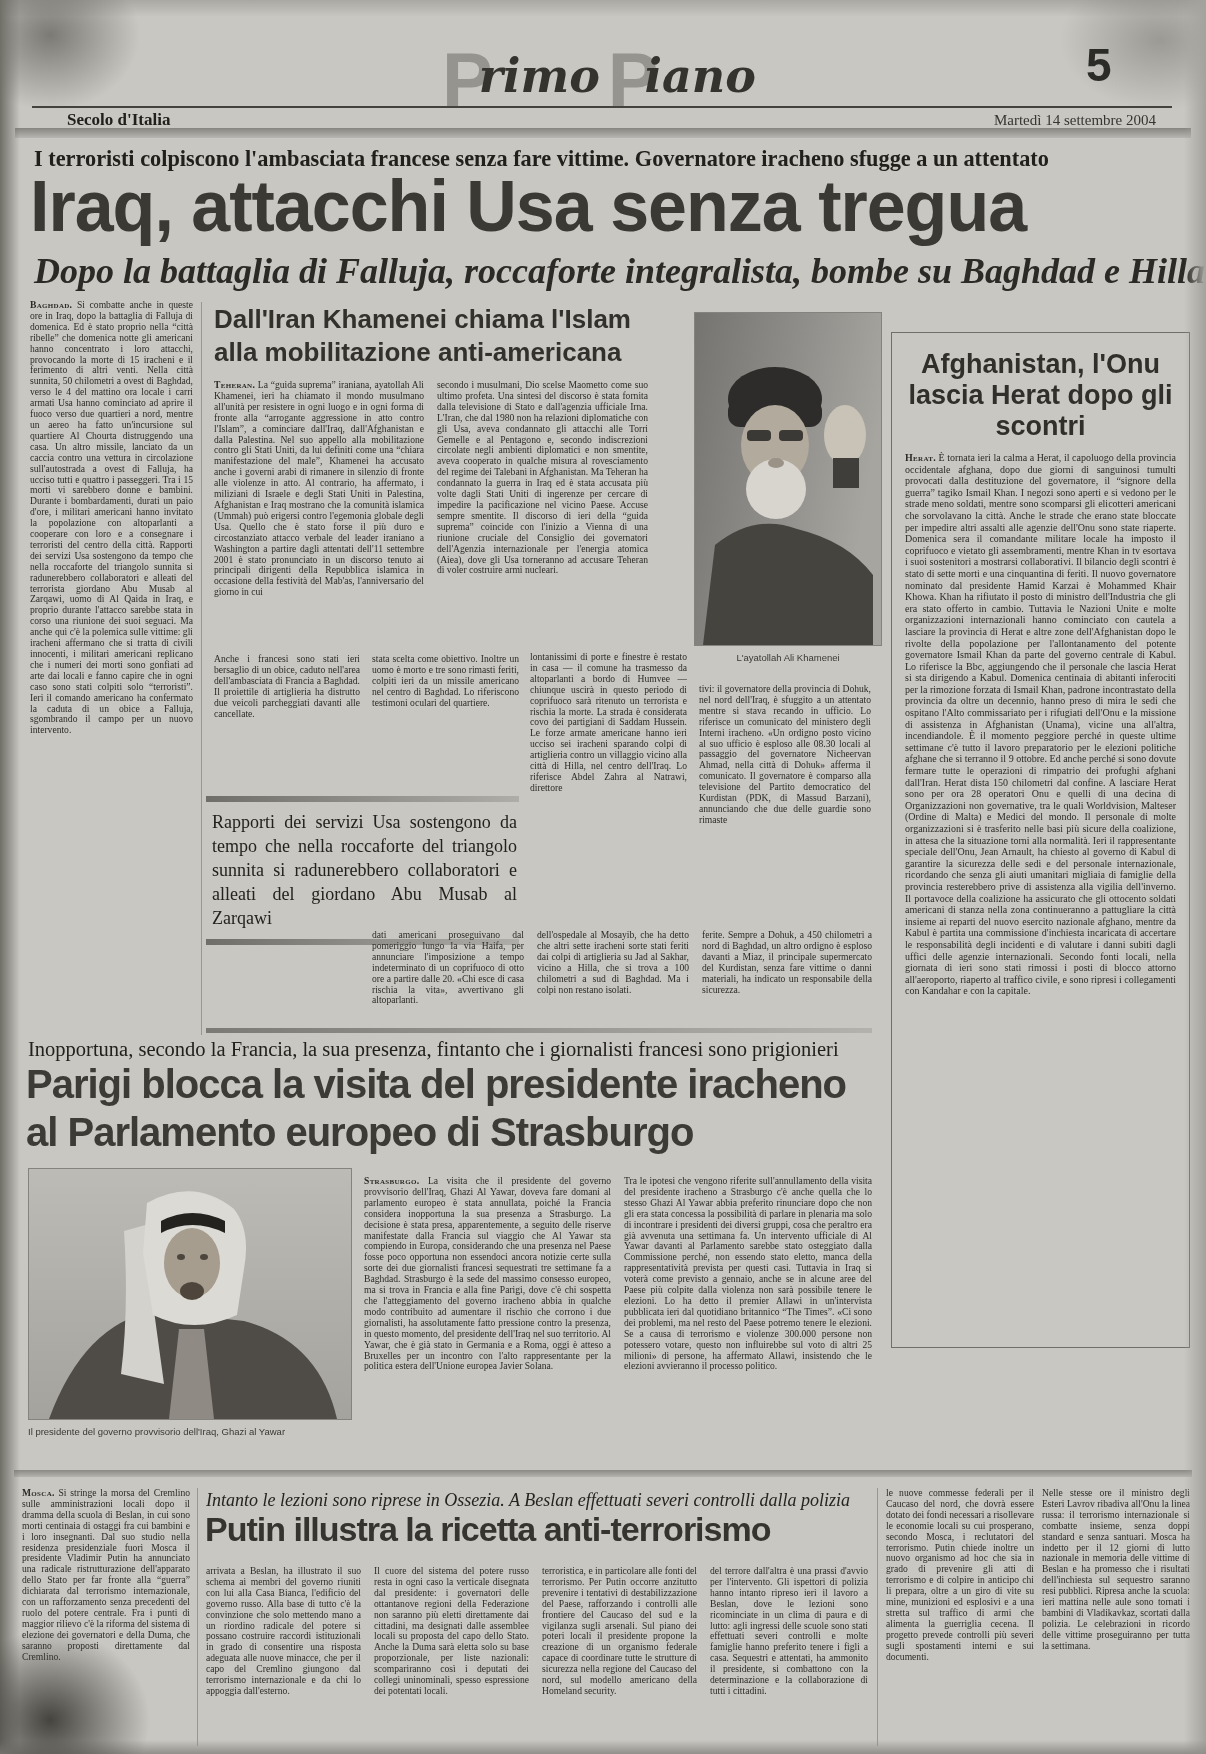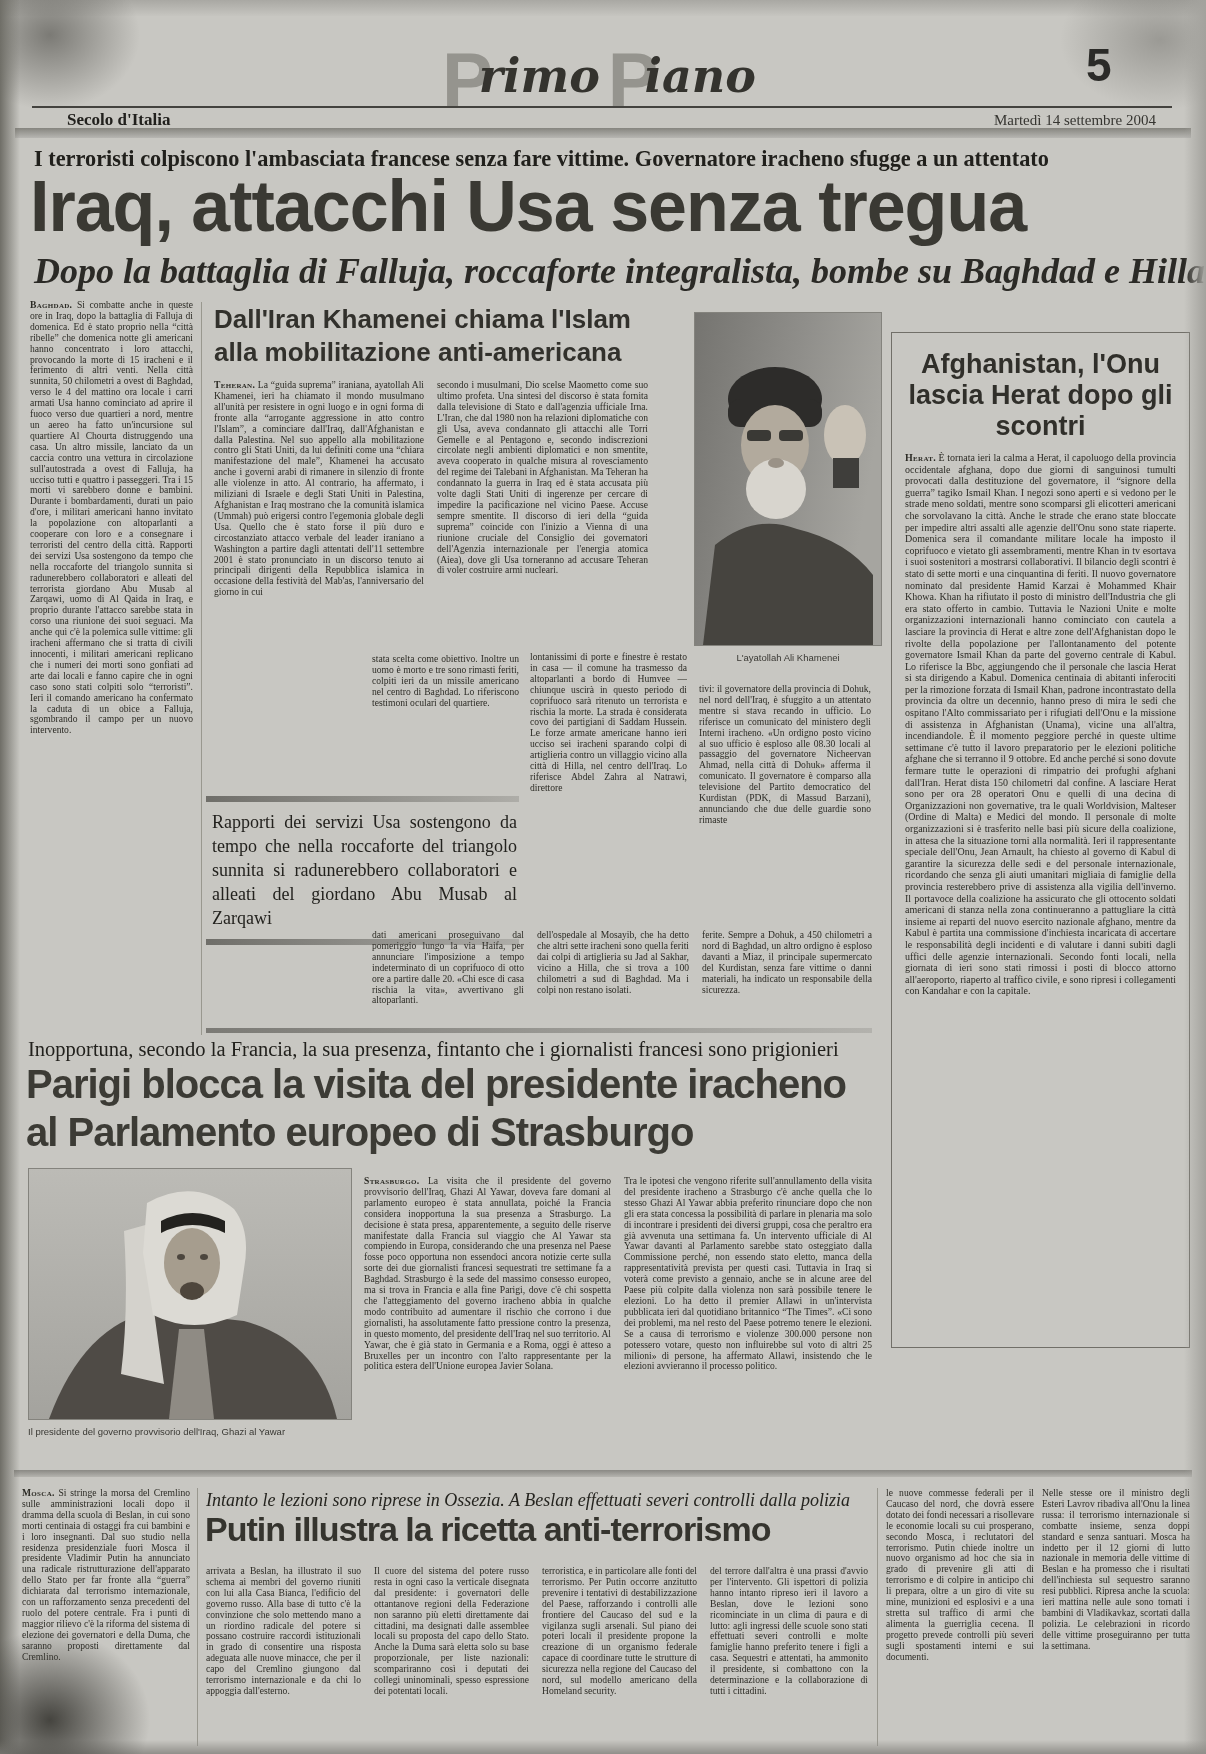--- a/index.html
+++ b/index.html
@@ -117,32 +117,33 @@
       <rect x="33" y="86" width="94" height="28" rx="12" fill="#2d2c2a"></rect>
       <ellipse cx="80" cy="132" rx="34" ry="40" fill="#b2aa9d"></ellipse>
       <rect x="52" y="117" width="24" height="11" rx="4" fill="#3a3935"></rect>
       <rect x="84" y="117" width="24" height="11" rx="4" fill="#3a3935"></rect>
       <ellipse cx="81" cy="176" rx="30" ry="30" fill="#d8d5ce"></ellipse>
       <ellipse cx="81" cy="150" rx="8" ry="5" fill="#9a9287"></ellipse>
     </svg>
   </div>
   <div class="caption" style="left:694px;top:652px;width:188px;text-align:center;" data-name="khamenei-photo-caption">L'ayatollah Ali Khamenei</div>
 
+  <div class="bcol" style="left:214px;top:654px;width:146px;height:136px;" data-name="iraq-mid-column-1">Anche i francesi sono stati ieri bersaglio di un obice, caduto nell'area dell'ambasciata di Francia a Baghdad. Il proiettile di artiglieria ha distrutto due veicoli parcheggiati davanti alle cancellate.</div>
   <div class="bcol" style="left:372px;top:654px;width:147px;height:136px;" data-name="iraq-mid-column-2">stata scelta come obiettivo. Inoltre un uomo è morto e tre sono rimasti feriti, colpiti ieri da un missile americano nel centro di Baghdad. Lo riferiscono testimoni oculari del quartiere.</div>
   <div class="bcol" style="left:530px;top:652px;width:157px;height:270px;" data-name="iraq-mid-column-3">lontanissimi di porte e finestre è restato in casa — il comune ha trasmesso da altoparlanti a bordo di Humvee — chiunque uscirà in questo periodo di coprifuoco sarà ritenuto un terrorista e rischia la morte. La strada è considerata covo dei partigiani di Saddam Hussein. Le forze armate americane hanno ieri ucciso sei iracheni sparando colpi di artiglieria contro un villaggio vicino alla città di Hilla, nel centro dell'Iraq. Lo riferisce Abdel Zahra al Natrawi, direttore</div>
   <div class="bcol" style="left:699px;top:684px;width:172px;height:238px;" data-name="iraq-mid-column-4">tivi: il governatore della provincia di Dohuk, nel nord dell'Iraq, è sfuggito a un attentato mentre si stava recando in ufficio. Lo riferisce un comunicato del ministero degli Interni iracheno. «Un ordigno posto vicino al suo ufficio è esploso alle 08.30 locali al passaggio del governatore Nicheervan Ahmad, nella città di Dohuk» afferma il comunicato. Il governatore è comparso alla televisione del Partito democratico del Kurdistan (PDK, di Massud Barzani), annunciando che due delle guardie sono rimaste</div>
 
   <div class="pq" data-name="pull-quote-box">
     <div class="pq-band" data-name="pull-quote-top-band"></div>
     <div class="pq-text" data-name="pull-quote-text">Rapporti dei servizi Usa sostengono da tempo che nella roccaforte del triangolo sunnita si radunerebbero collaboratori e alleati del giordano Abu Musab al Zarqawi</div>
     <div class="pq-band" data-name="pull-quote-bottom-band"></div>
   </div>
 
   <div class="bcol" style="left:372px;top:930px;width:152px;height:104px;" data-name="iraq-bottom-column-2">dati americani proseguivano dal pomeriggio lungo la via Haifa, per annunciare l'imposizione a tempo indeterminato di un coprifuoco di otto ore a partire dalle 20. «Chi esce di casa rischia la vita», avvertivano gli altoparlanti.</div>
-  <div class="bcol" style="left:537px;top:930px;width:152px;height:104px;" data-name="iraq-bottom-column-3">dell'ospedale al Mosayib, che ha detto che altri sette iracheni sono quella feriti dai colpi di artiglieria su Jad al Sakhar, vicino a Hilla, che si trova a 100 chilometri a sud di Baghdad. Ma i colpi non restano isolati.</div>
+  <div class="bcol" style="left:537px;top:930px;width:152px;height:104px;" data-name="iraq-bottom-column-3">dell'ospedale al Mosayib, che ha detto che altri sette iracheni sorte stati feriti dai colpi di artiglieria su Jad al Sakhar, vicino a Hilla, che si trova a 100 chilometri a sud di Baghdad. Ma i colpi non restano isolati.</div>
   <div class="bcol" style="left:702px;top:930px;width:170px;height:104px;" data-name="iraq-bottom-column-4">ferite. Sempre a Dohuk, a 450 chilometri a nord di Baghdad, un altro ordigno è esploso davanti a Miaz, il principale supermercato del Kurdistan, senza fare vittime o danni materiali, ha indicato un responsabile della sicurezza.</div>
 
   <div class="sb-box" data-name="afghanistan-sidebar">
     <div class="sb-head" data-name="afghanistan-headline">Afghanistan, l'Onu lascia Herat dopo gli scontri</div>
     <div class="sb-body" data-name="afghanistan-body">
       <span class="lead" data-name="herat-dateline-lead">Herat.</span>
       <span data-name="afghanistan-body-text">È tornata ieri la calma a Herat, il capoluogo della provincia occidentale afghana, dopo due giorni di sanguinosi tumulti provocati dalla destituzione del governatore, il “signore della guerra” tagiko Ismail Khan. I negozi sono aperti e si vedono per le strade meno soldati, mentre sono scomparsi gli elicotteri americani che sorvolavano la città. Anche le strade che erano state bloccate per impedire altri assalti alle agenzie dell'Onu sono state riaperte. Domenica sera il comandante militare locale ha imposto il coprifuoco e vietato gli assembramenti, mentre Khan in tv esortava i suoi sostenitori a mostrarsi collaborativi. Il bilancio degli scontri è stato di sette morti e una cinquantina di feriti. Il nuovo governatore nominato dal presidente Hamid Karzai è Mohammed Khair Khowa. Khan ha rifiutato il posto di ministro dell'Industria che gli era stato offerto in cambio. Tuttavia le Nazioni Unite e molte organizzazioni internazionali hanno cominciato con cautela a lasciare la provincia di Herat e altre zone dell'Afghanistan dopo le rivolte della popolazione per l'allontanamento del potente governatore Ismail Khan da parte del governo centrale di Kabul. Lo riferisce la Bbc, aggiungendo che il personale che lascia Herat si sta dirigendo a Kabul. Domenica centinaia di abitanti inferociti per la rimozione forzata di Ismail Khan, padrone incontrastato della provincia da oltre un decennio, hanno preso di mira le sedi che ospitano l'Alto commissariato per i rifugiati dell'Onu e la missione di assistenza in Afghanistan (Unama), vicine una all'altra, incendiandole. È il momento peggiore perché in queste ultime settimane c'è tutto il lavoro preparatorio per le elezioni politiche afghane che si terranno il 9 ottobre. Ed anche perché si sono dovute fermare tutte le operazioni di rimpatrio dei profughi afghani dall'Iran. Herat dista 150 chilometri dal confine. A lasciare Herat sono per ora 28 operatori Onu e quelli di una decina di Organizzazioni non governative, tra le quali Worldvision, Malteser (Ordine di Malta) e Medici del mondo. Il personale di molte organizzazioni si è trasferito nelle basi più sicure della coalizione, in attesa che la situazione torni alla normalità. Ieri il rappresentante speciale dell'Onu, Jean Arnault, ha chiesto al governo di Kabul di garantire la sicurezza delle sedi e del personale internazionale, ricordando che senza gli aiuti umanitari migliaia di famiglie della provincia resterebbero prive di assistenza alla vigilia dell'inverno. Il portavoce della coalizione ha assicurato che gli ottocento soldati americani di stanza nella zona continueranno a pattugliare la città insieme ai reparti del nuovo esercito nazionale afghano, mentre da Kabul è partita una commissione d'inchiesta incaricata di accertare le responsabilità degli incidenti e di valutare i danni subiti dagli uffici delle agenzie internazionali. Secondo fonti locali, nella giornata di ieri sono stati rimossi i posti di blocco attorno all'aeroporto, riaperto al traffico civile, e sono ripresi i collegamenti con Kandahar e con la capitale.</span>
     </div>
   </div>
 

